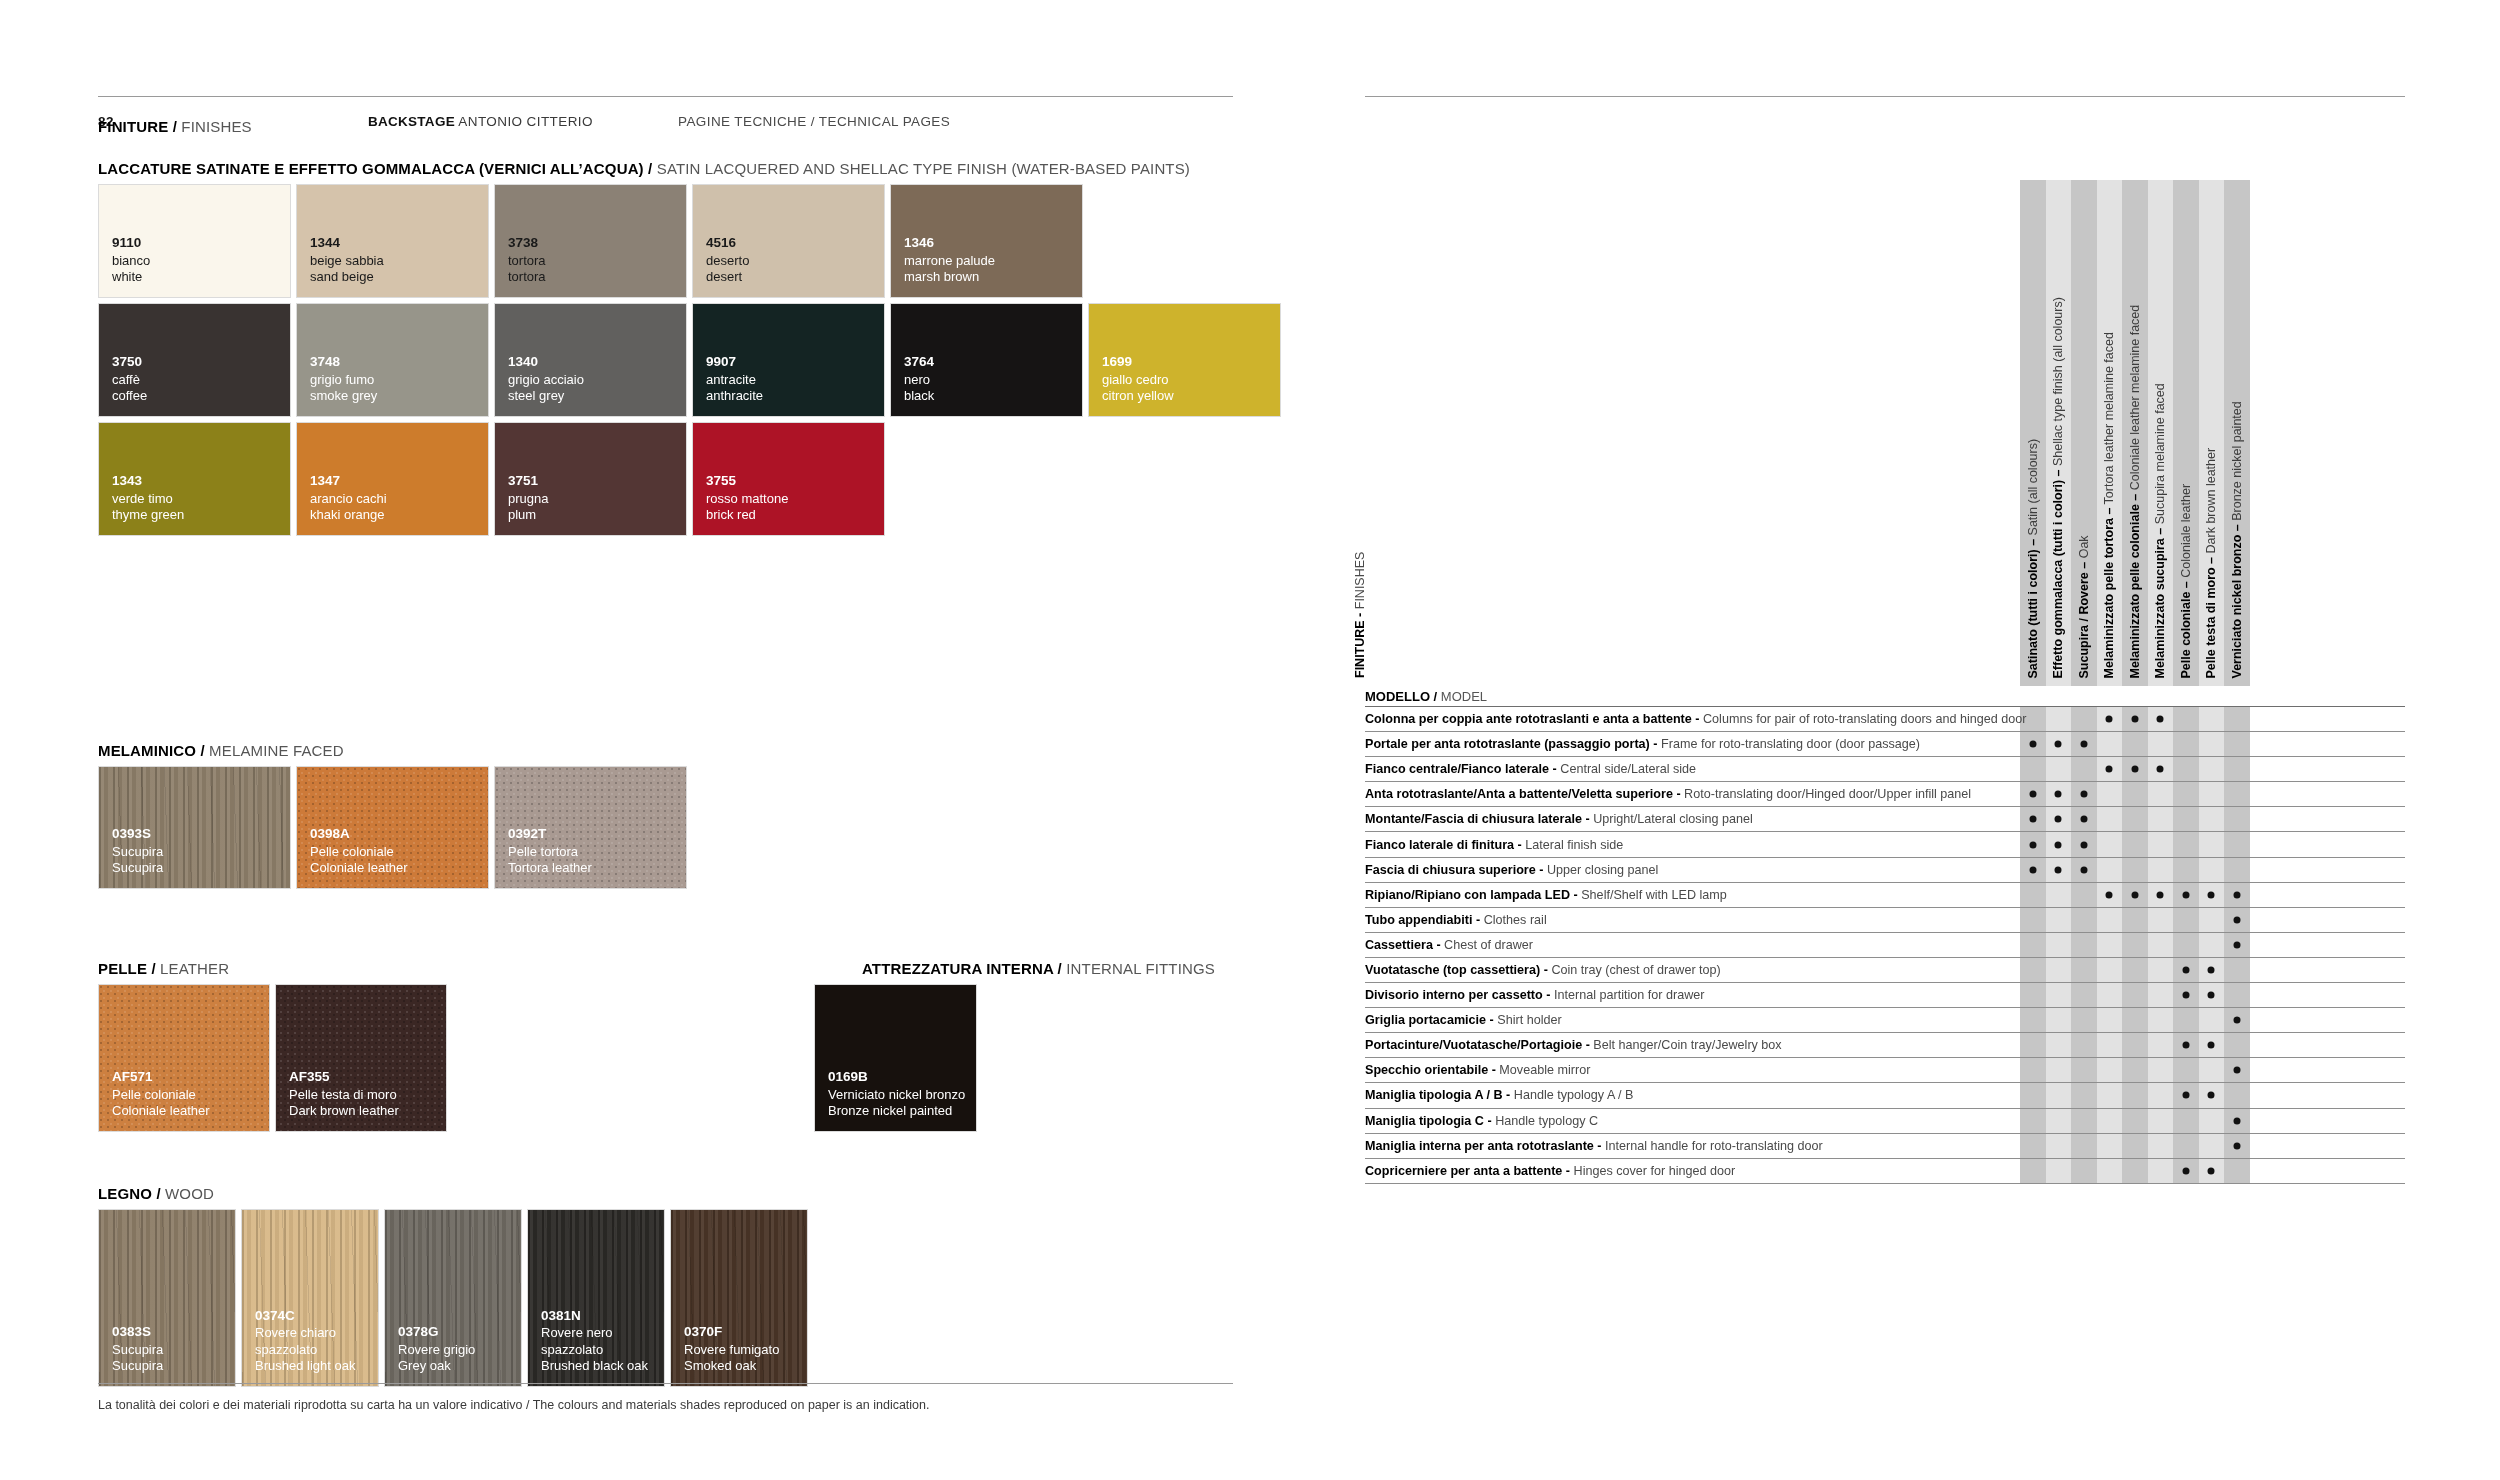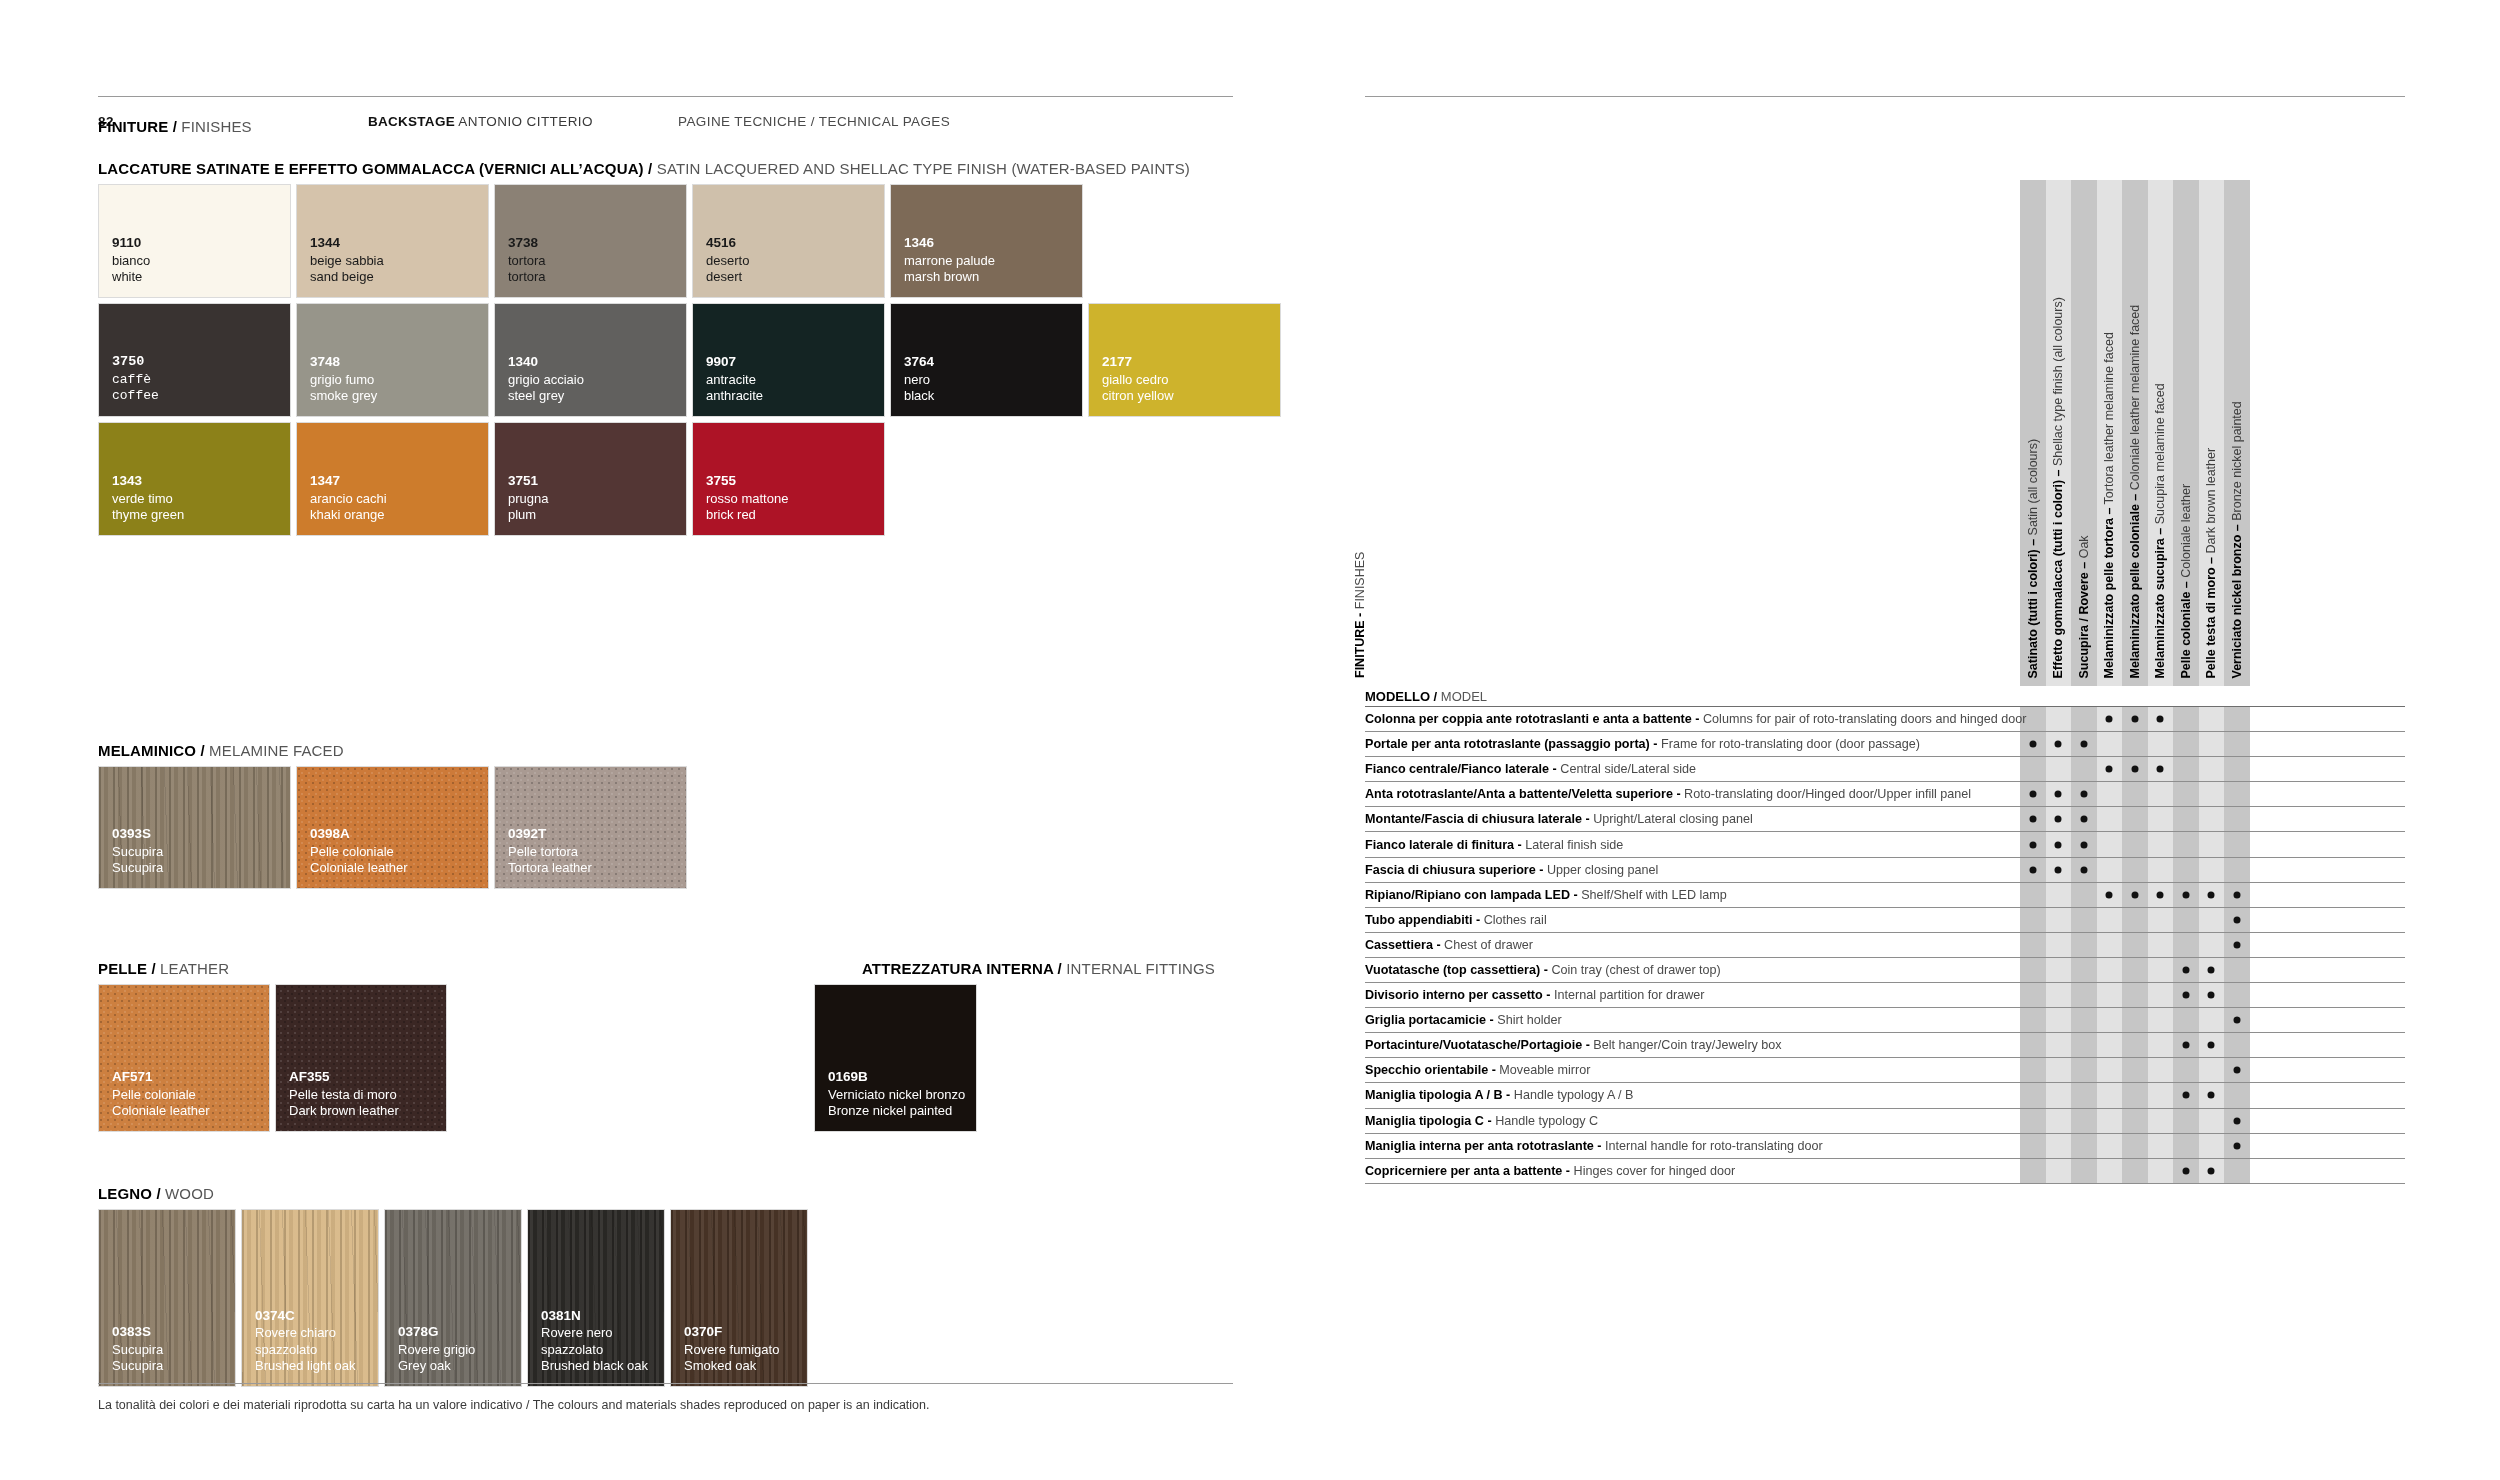--- a/index.html
+++ b/index.html
@@ -169,21 +169,21 @@
           <div class="sw" style="width: 193px; height: 114px;">
             <div class="tex" style="background:#7d6a57;"></div>
             <div class="lbl" style="color: rgb(255, 255, 255);">
               <span class="code">1346</span>
               <span class="it">marrone palude</span>
               <span class="en">marsh brown</span>
             </div>
           </div>
         </div>
         <div class="grid" style="left: 98px; top: 303px; gap: 5px;">
-          <div class="sw" style="width: 193px; height: 114px; font-family: Liberation Mono, monospace;">
+          <div class="sw" style="width: 193px; height: 114px;">
             <div class="tex" style="background:#393331;"></div>
             <div class="lbl" style="color: rgb(255, 255, 255);">
               <span class="code">3750</span>
               <span class="it">caffè</span>
               <span class="en">coffee</span>
             </div>
           </div>
           <div class="sw" style="width: 193px; height: 114px;">
             <div class="tex" style="background:#97958a;"></div>
             <div class="lbl" style="color: rgb(255, 255, 255);">
@@ -212,21 +212,21 @@
             <div class="tex" style="background:#161414;"></div>
             <div class="lbl" style="color: rgb(255, 255, 255);">
               <span class="code">3764</span>
               <span class="it">nero</span>
               <span class="en">black</span>
             </div>
           </div>
           <div class="sw" style="width: 193px; height: 114px;">
             <div class="tex" style="background:#ceb32c;"></div>
             <div class="lbl" style="color: rgb(255, 255, 255);">
-              <span class="code">2177</span>
+              <span class="code">1699</span>
               <span class="it">giallo cedro</span>
               <span class="en">citron yellow</span>
             </div>
           </div>
         </div>
         <div class="grid" style="left: 98px; top: 422px; gap: 5px;">
           <div class="sw" style="width: 193px; height: 114px;">
             <div class="tex" style="background:#8c8119;"></div>
             <div class="lbl" style="color: rgb(255, 255, 255);">
               <span class="code">1343</span>

